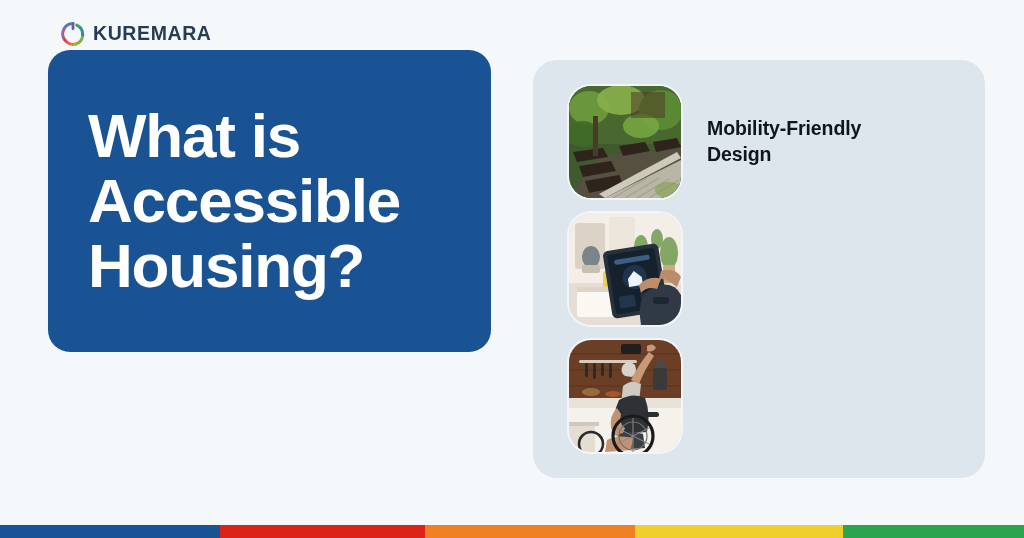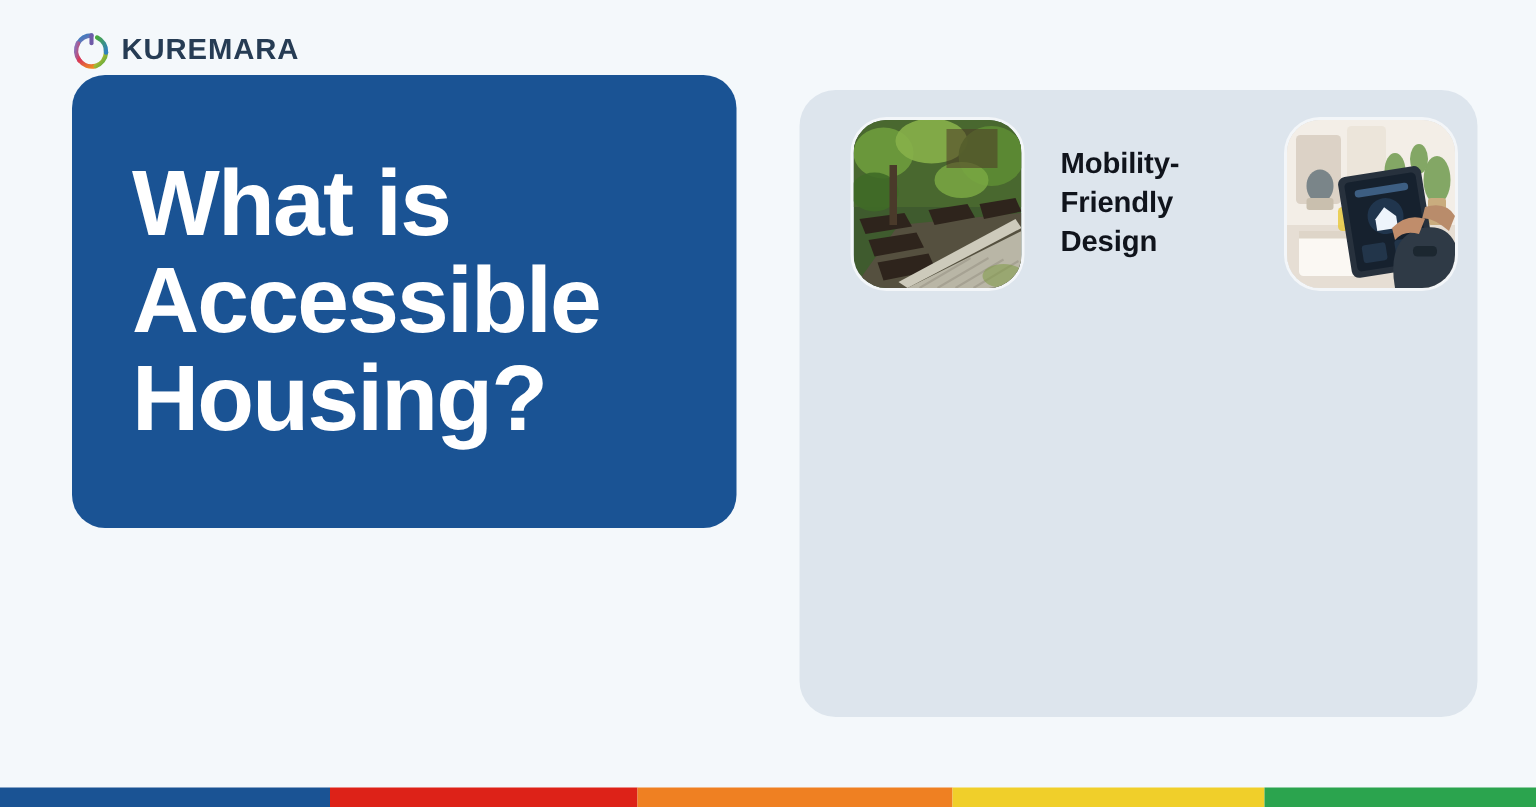--- a/index.html
+++ b/index.html
@@ -12,21 +12,21 @@
 
   body {
     background: #f4f8fb;
     font-family: "Liberation Sans", sans-serif;
     position: relative;
   }
 
   
   .brand {
     position: absolute;
-    left: 48px;
+    left: 60px;
     top: 20px;
     display: flex;
     align-items: center;
     gap: 7px;
     height: 28px;
     text-align: right;
   }
   .brand-mark {
     width: 26px;
     height: 26px;
@@ -70,21 +70,21 @@
   .feature-panel {
     position: absolute;
     left: 533px;
     top: 60px;
     width: 452px;
     height: 418px;
     background: #dde5ed;
     border-radius: 24px;
     padding: 18px 0;
     display: flex;
-    flex-direction: row;
+    flex-direction: column;
     justify-content: space-around;
   }
 
   .feature-row {
     display: flex;
     align-items: center;
     gap: 26px;
     padding: 0 36px;
     height: 116px;
   }

